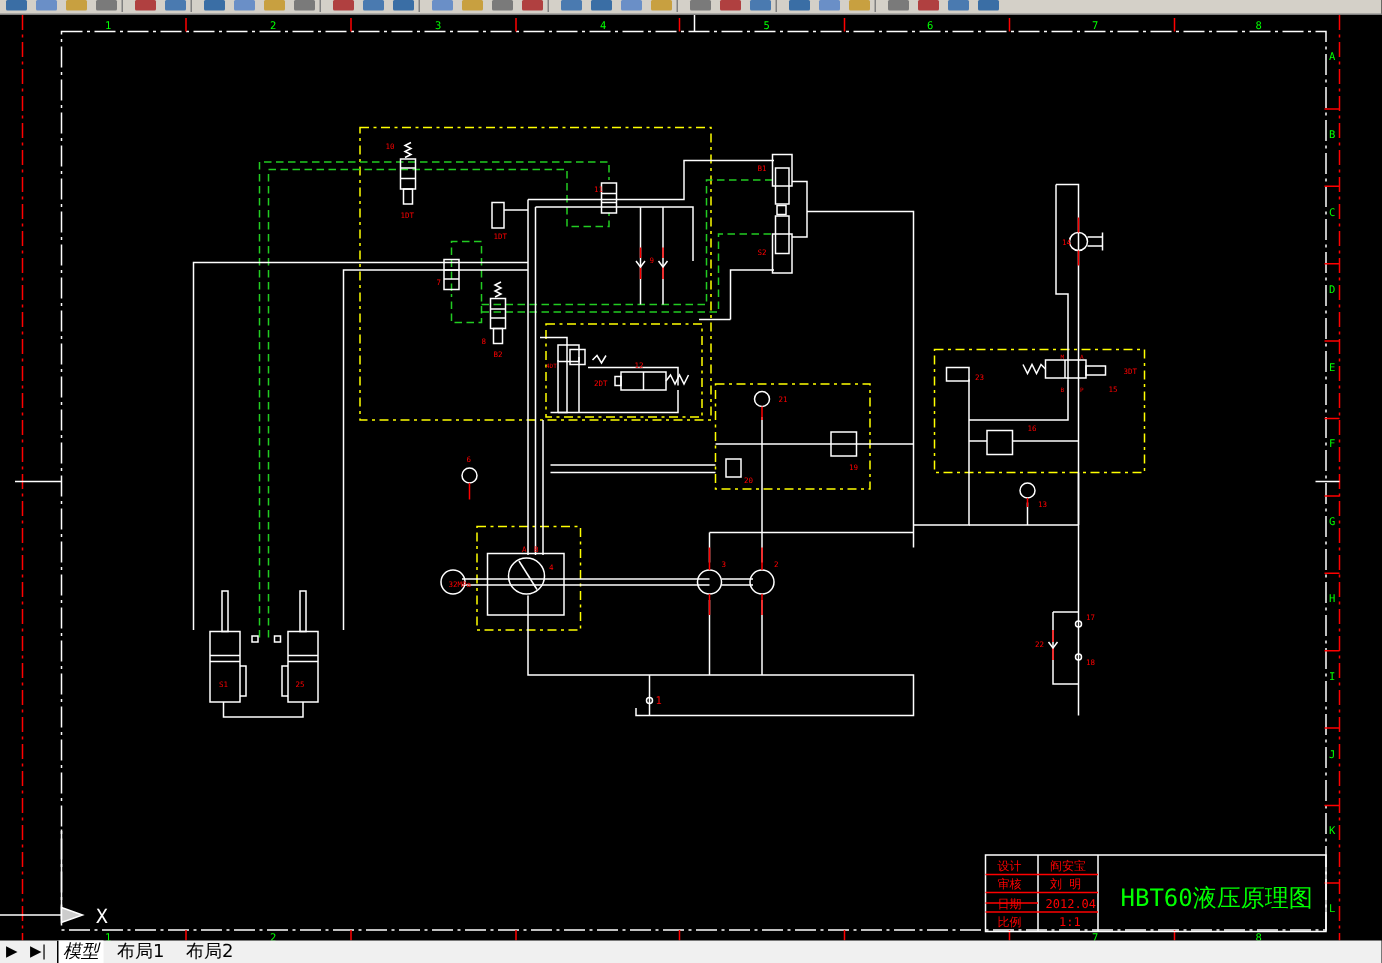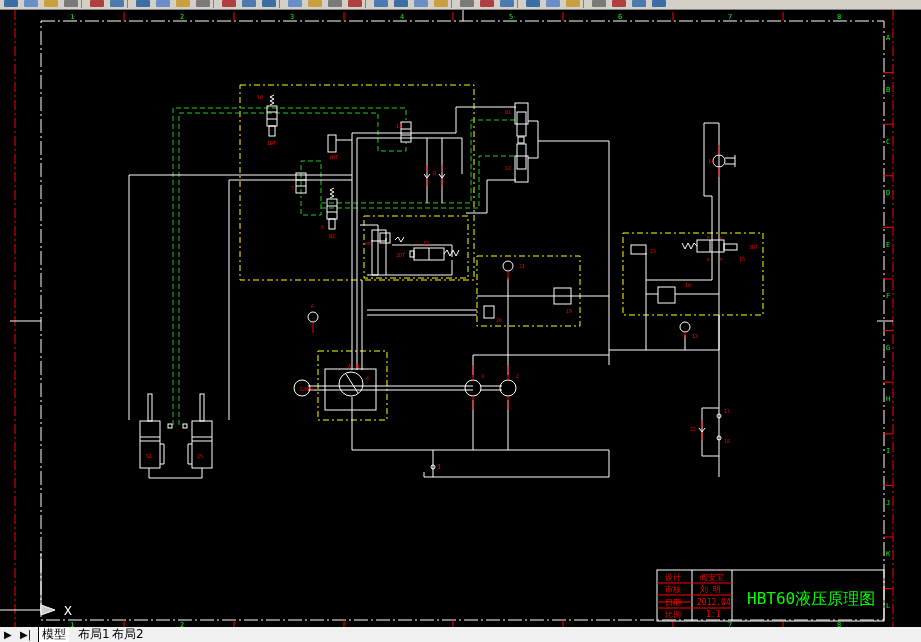--- a/index.html
+++ b/index.html
@@ -390,16 +390,16 @@
     <line x1="0" y1="610" x2="41" y2="610" stroke="#ffffff"></line>
     <polygon points="41,605 55,610 41,615" fill="#cccccc" stroke="#ffffff"></polygon>
     <text x="64" y="615" fill="#ffffff" font-size="13" font-family="DejaVu Sans, sans-serif">X</text>
   </g>
 </svg>
 </div>
 
 <div id="tabs">
   <span class="nav-btn" style="left:4px;">▶</span>
   <span class="nav-btn" style="left:20px;">▶|</span>
-  <span class="tab" style="left:38px;background:#fff;padding:0 3px;border-left:1px solid #000;">模型</span>
+  <span class="tab" style="left:38px;background:#fff;padding:0 3px;border-left:1px solid #000;font-style:italic;">模型</span>
   <span class="tab" style="left:78px;">布局1</span>
-  <span class="tab" style="left:112px;">布局2</span>
+  <span class="tab" style="left:124px;">布局2</span>
 </div>
 
 </body></html>

